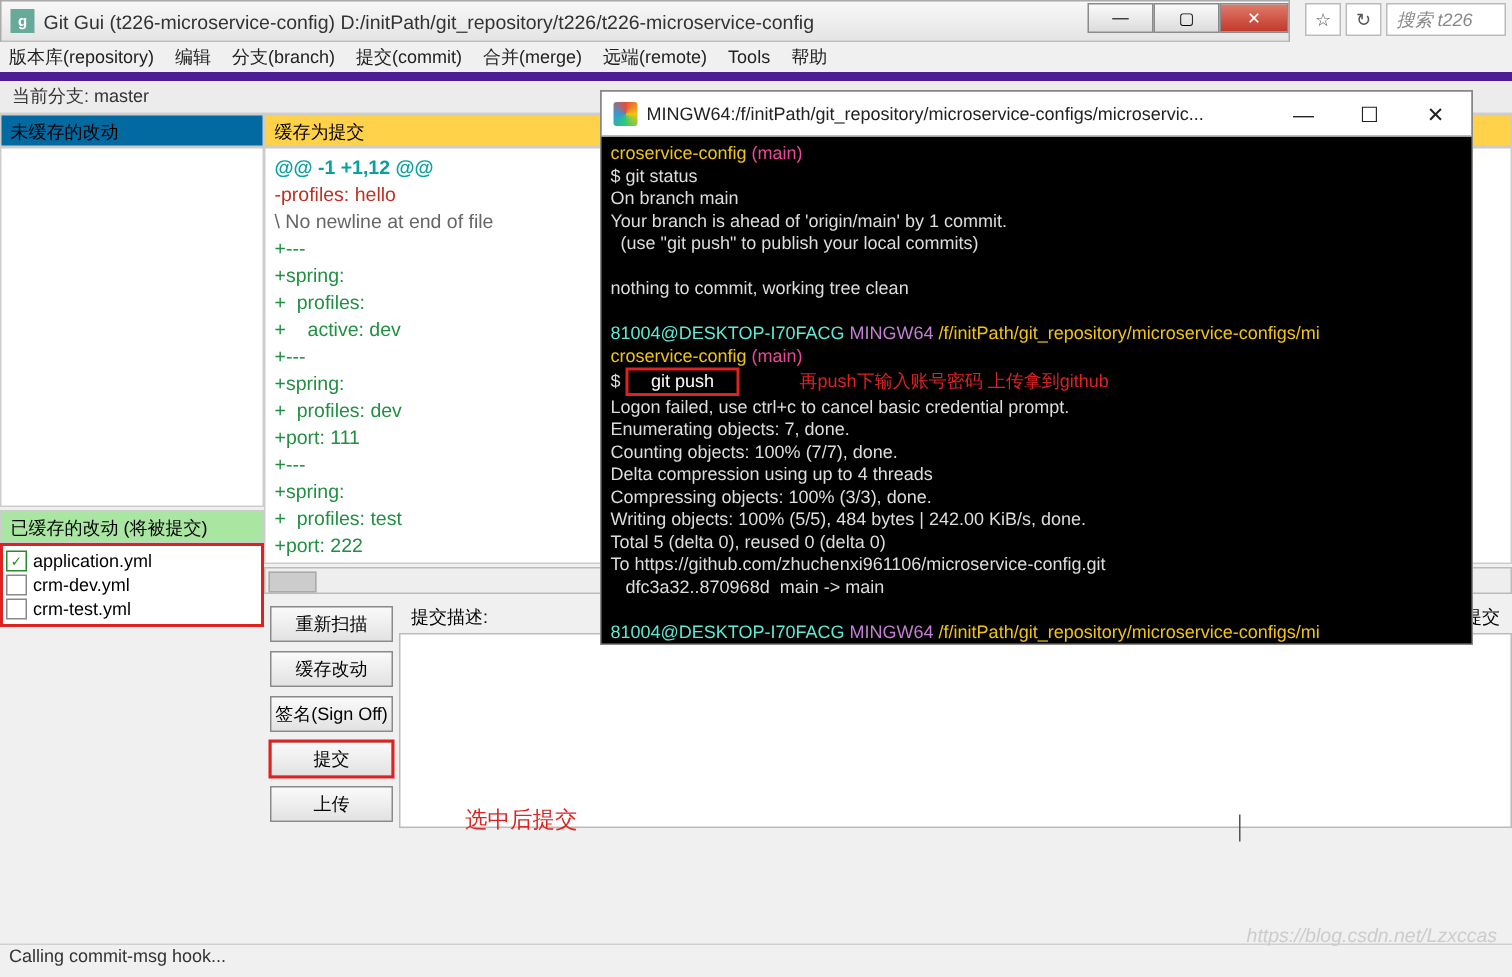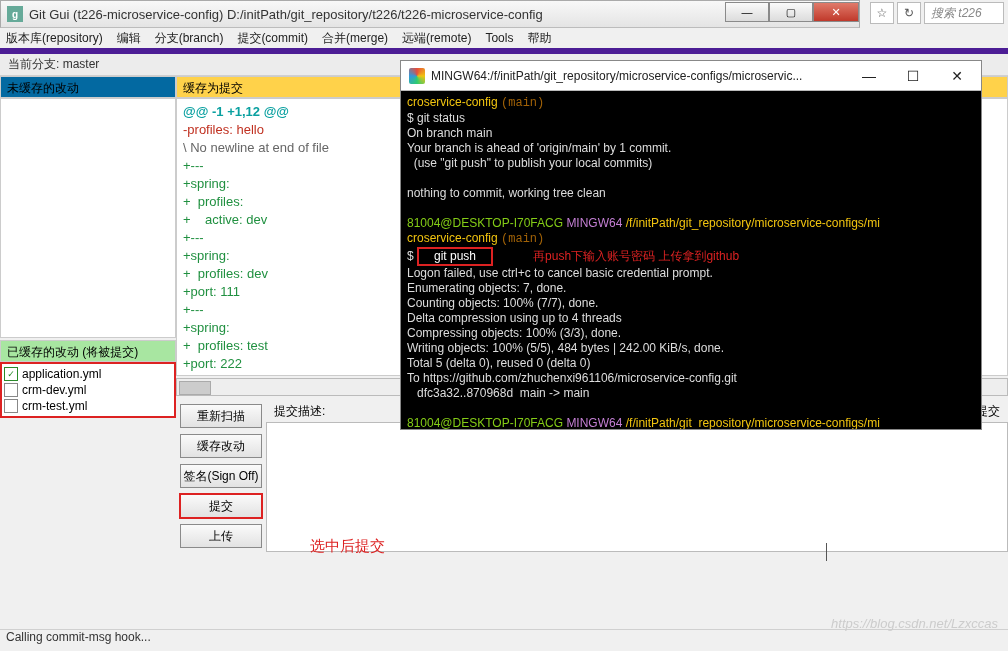--- a/index.html
+++ b/index.html
@@ -68,24 +68,24 @@
 .watermark { position:absolute; right:10px; bottom:20px; color:#ccc; font-size:13px; font-style:italic; pointer-events:none;}
 
 
 .term { position:absolute; left:400px; top:60px; width:582px; height:370px; background:#000; border:1px solid #888; font-family:"Consolas","Courier New",monospace; font-size:12px; }
 .term-title { height:30px; background:#fff; color:#222; display:flex; align-items:center; padding:0 8px; border-bottom:1px solid #bbb; }
 .term-title .ticon2 { width:16px;height:16px;margin-right:6px;background:conic-gradient(#e74c3c,#f1c40f,#2ecc71,#3498db,#e74c3c);border-radius:2px;}
 .term-title .ttitle { flex:1; font-size:12px; overflow:hidden; text-overflow:ellipsis; white-space:nowrap;}
 .term-title .twin { display:flex; gap:0; margin-right:-6px;}
 .term-title .twinb { width:44px;height:28px;display:flex;align-items:center;justify-content:center;font-size:14px;}
 .term-body { padding:4px 6px; color:#ddd; line-height:15px; white-space:pre-wrap; overflow:hidden; height:calc(100% - 30px);}
-.t-green { color:#84cc16; }
+.t-green { color:#5eead4; }
 .t-yellow { color:#f1c40f; }
 .t-purple { color:#c47fd4; }
-.t-cyan { color:#a16207;font-family:Liberation Mono, monospace; }
+.t-cyan { color:#ec4899; }
 .t-white { color:#ddd; }
 .git-push-box { display:inline-block; border:2px solid #d22; padding:0 15px; color:#fff;}
 .red-annot2 { color:#d22; font-weight:normal; }
 .text-cursor { display:inline-block; width:1px; height:18px; background:#555; vertical-align:middle; position:absolute; right:180px; top:120px;}
 </style>
 </head>
 <body>
 
 <div class="ext-toolbar">
   <div class="ext-btn">☆</div>

